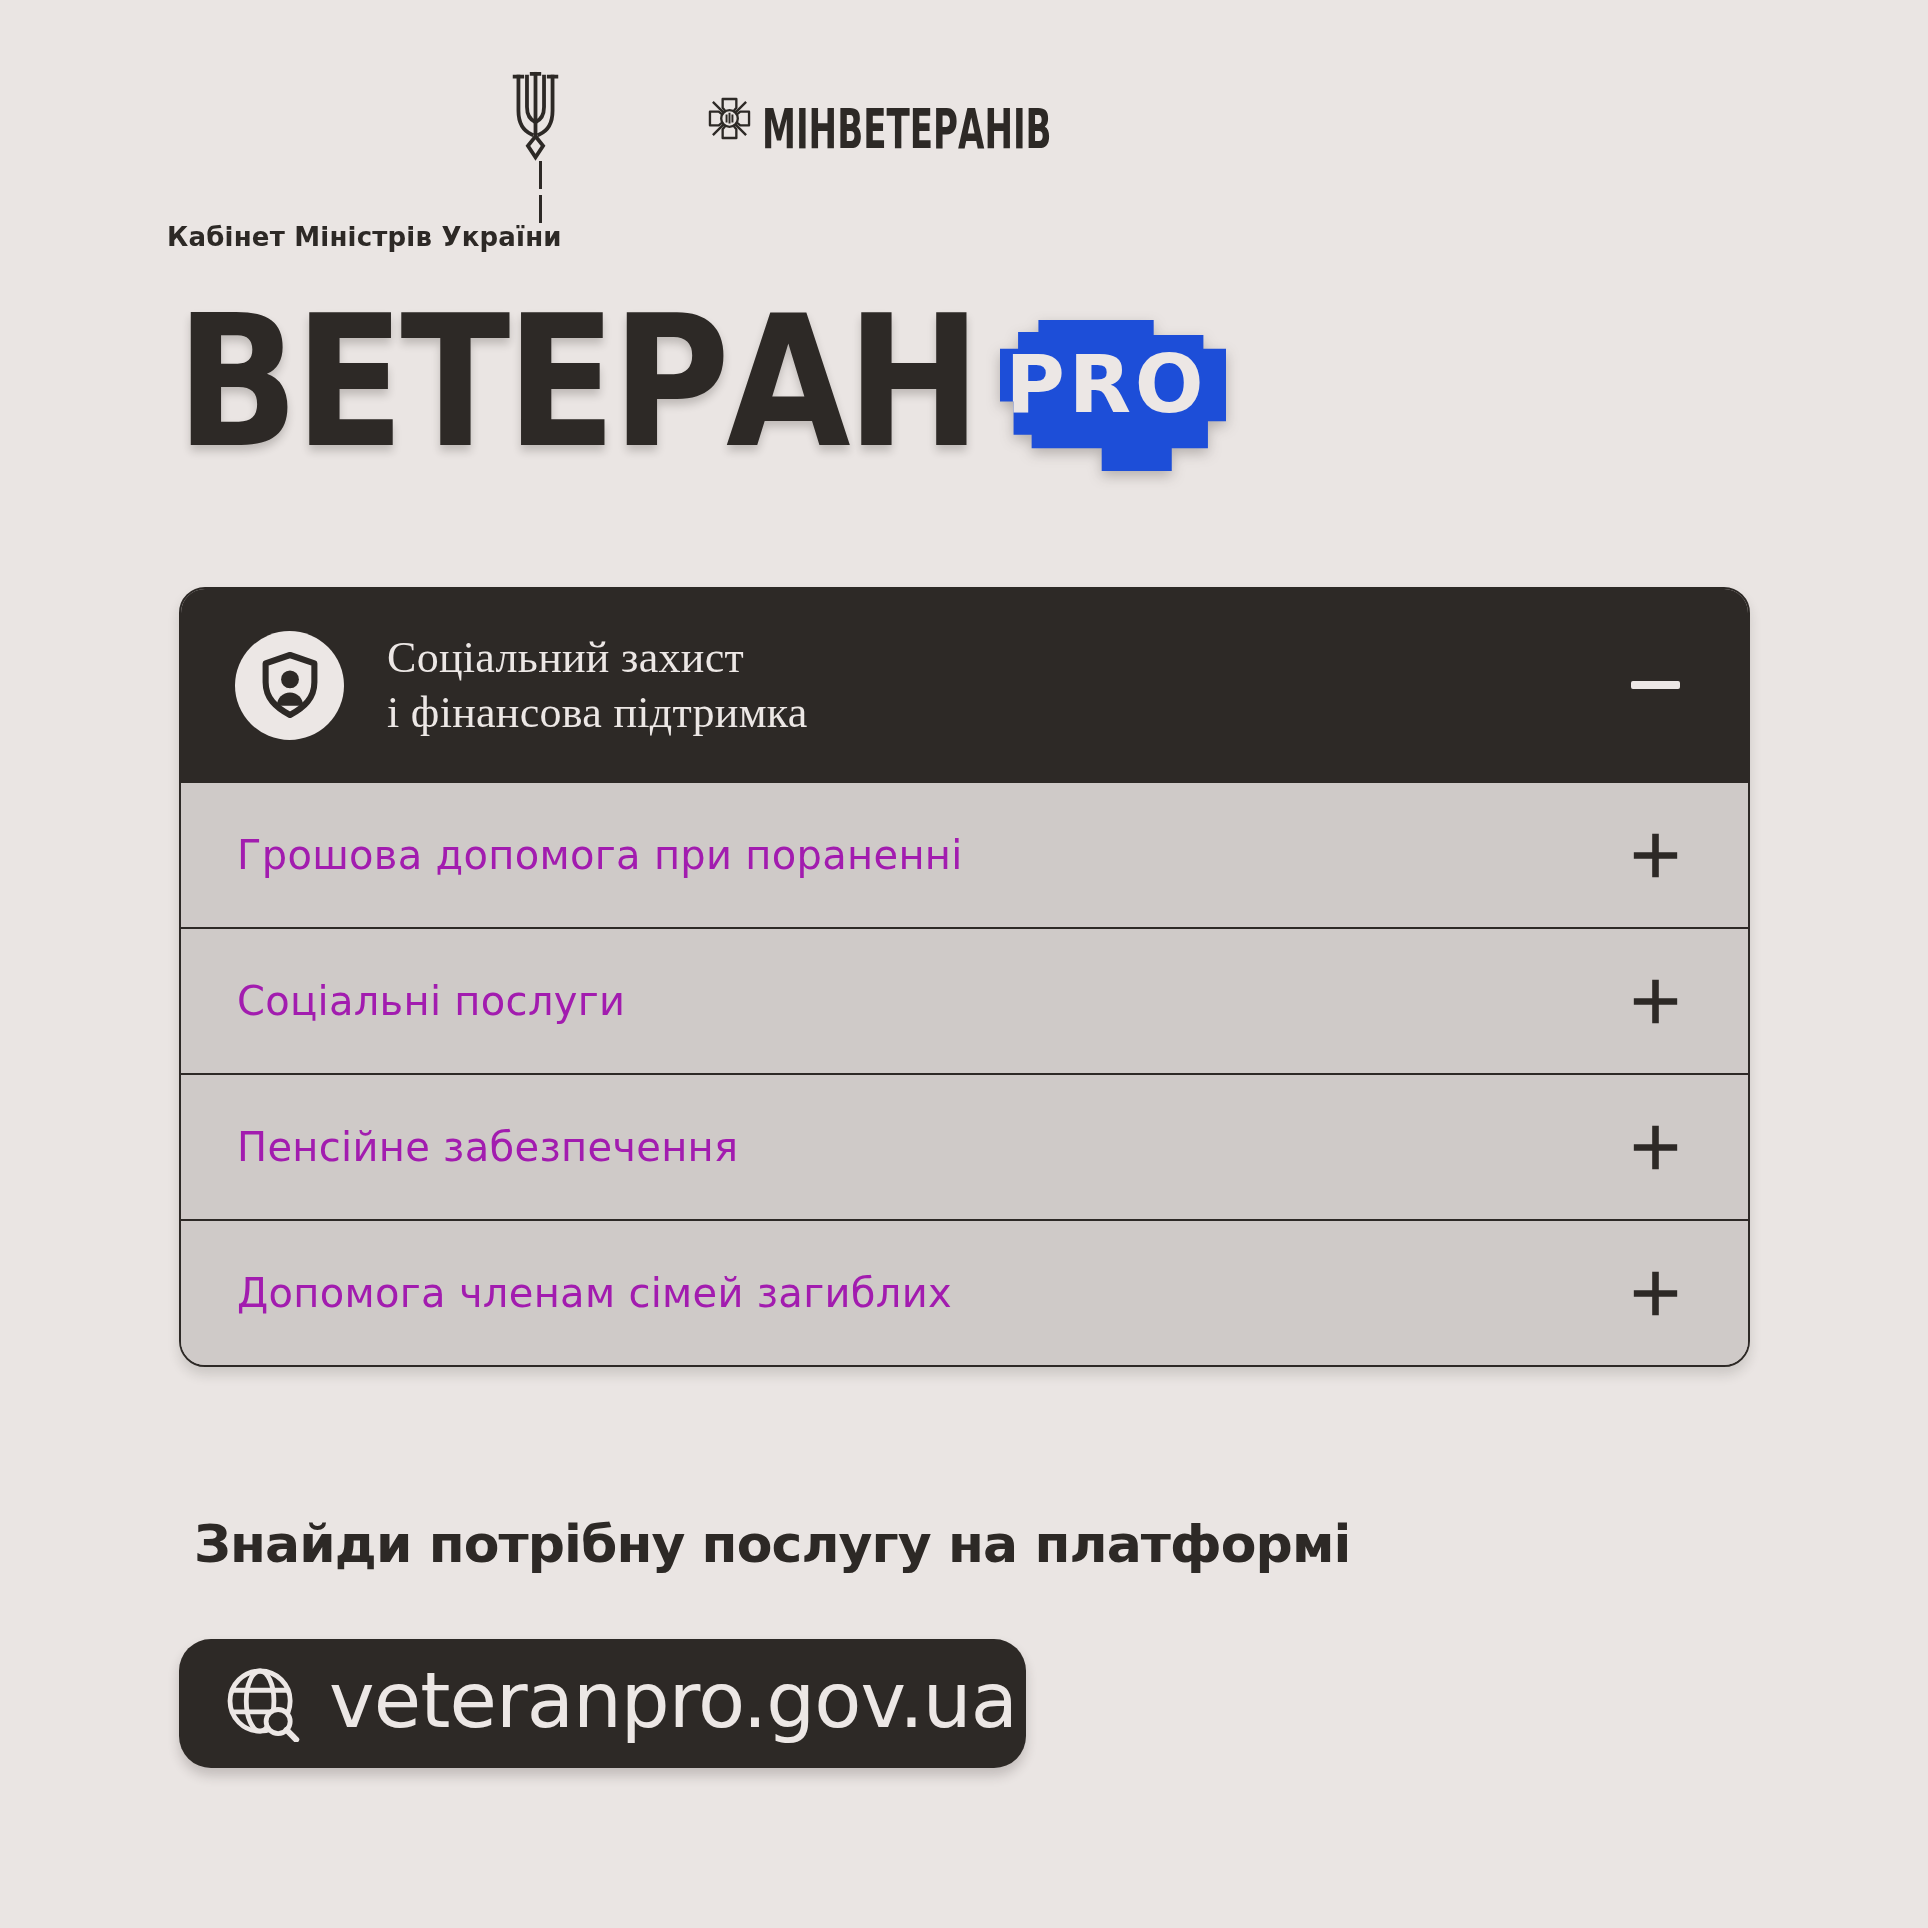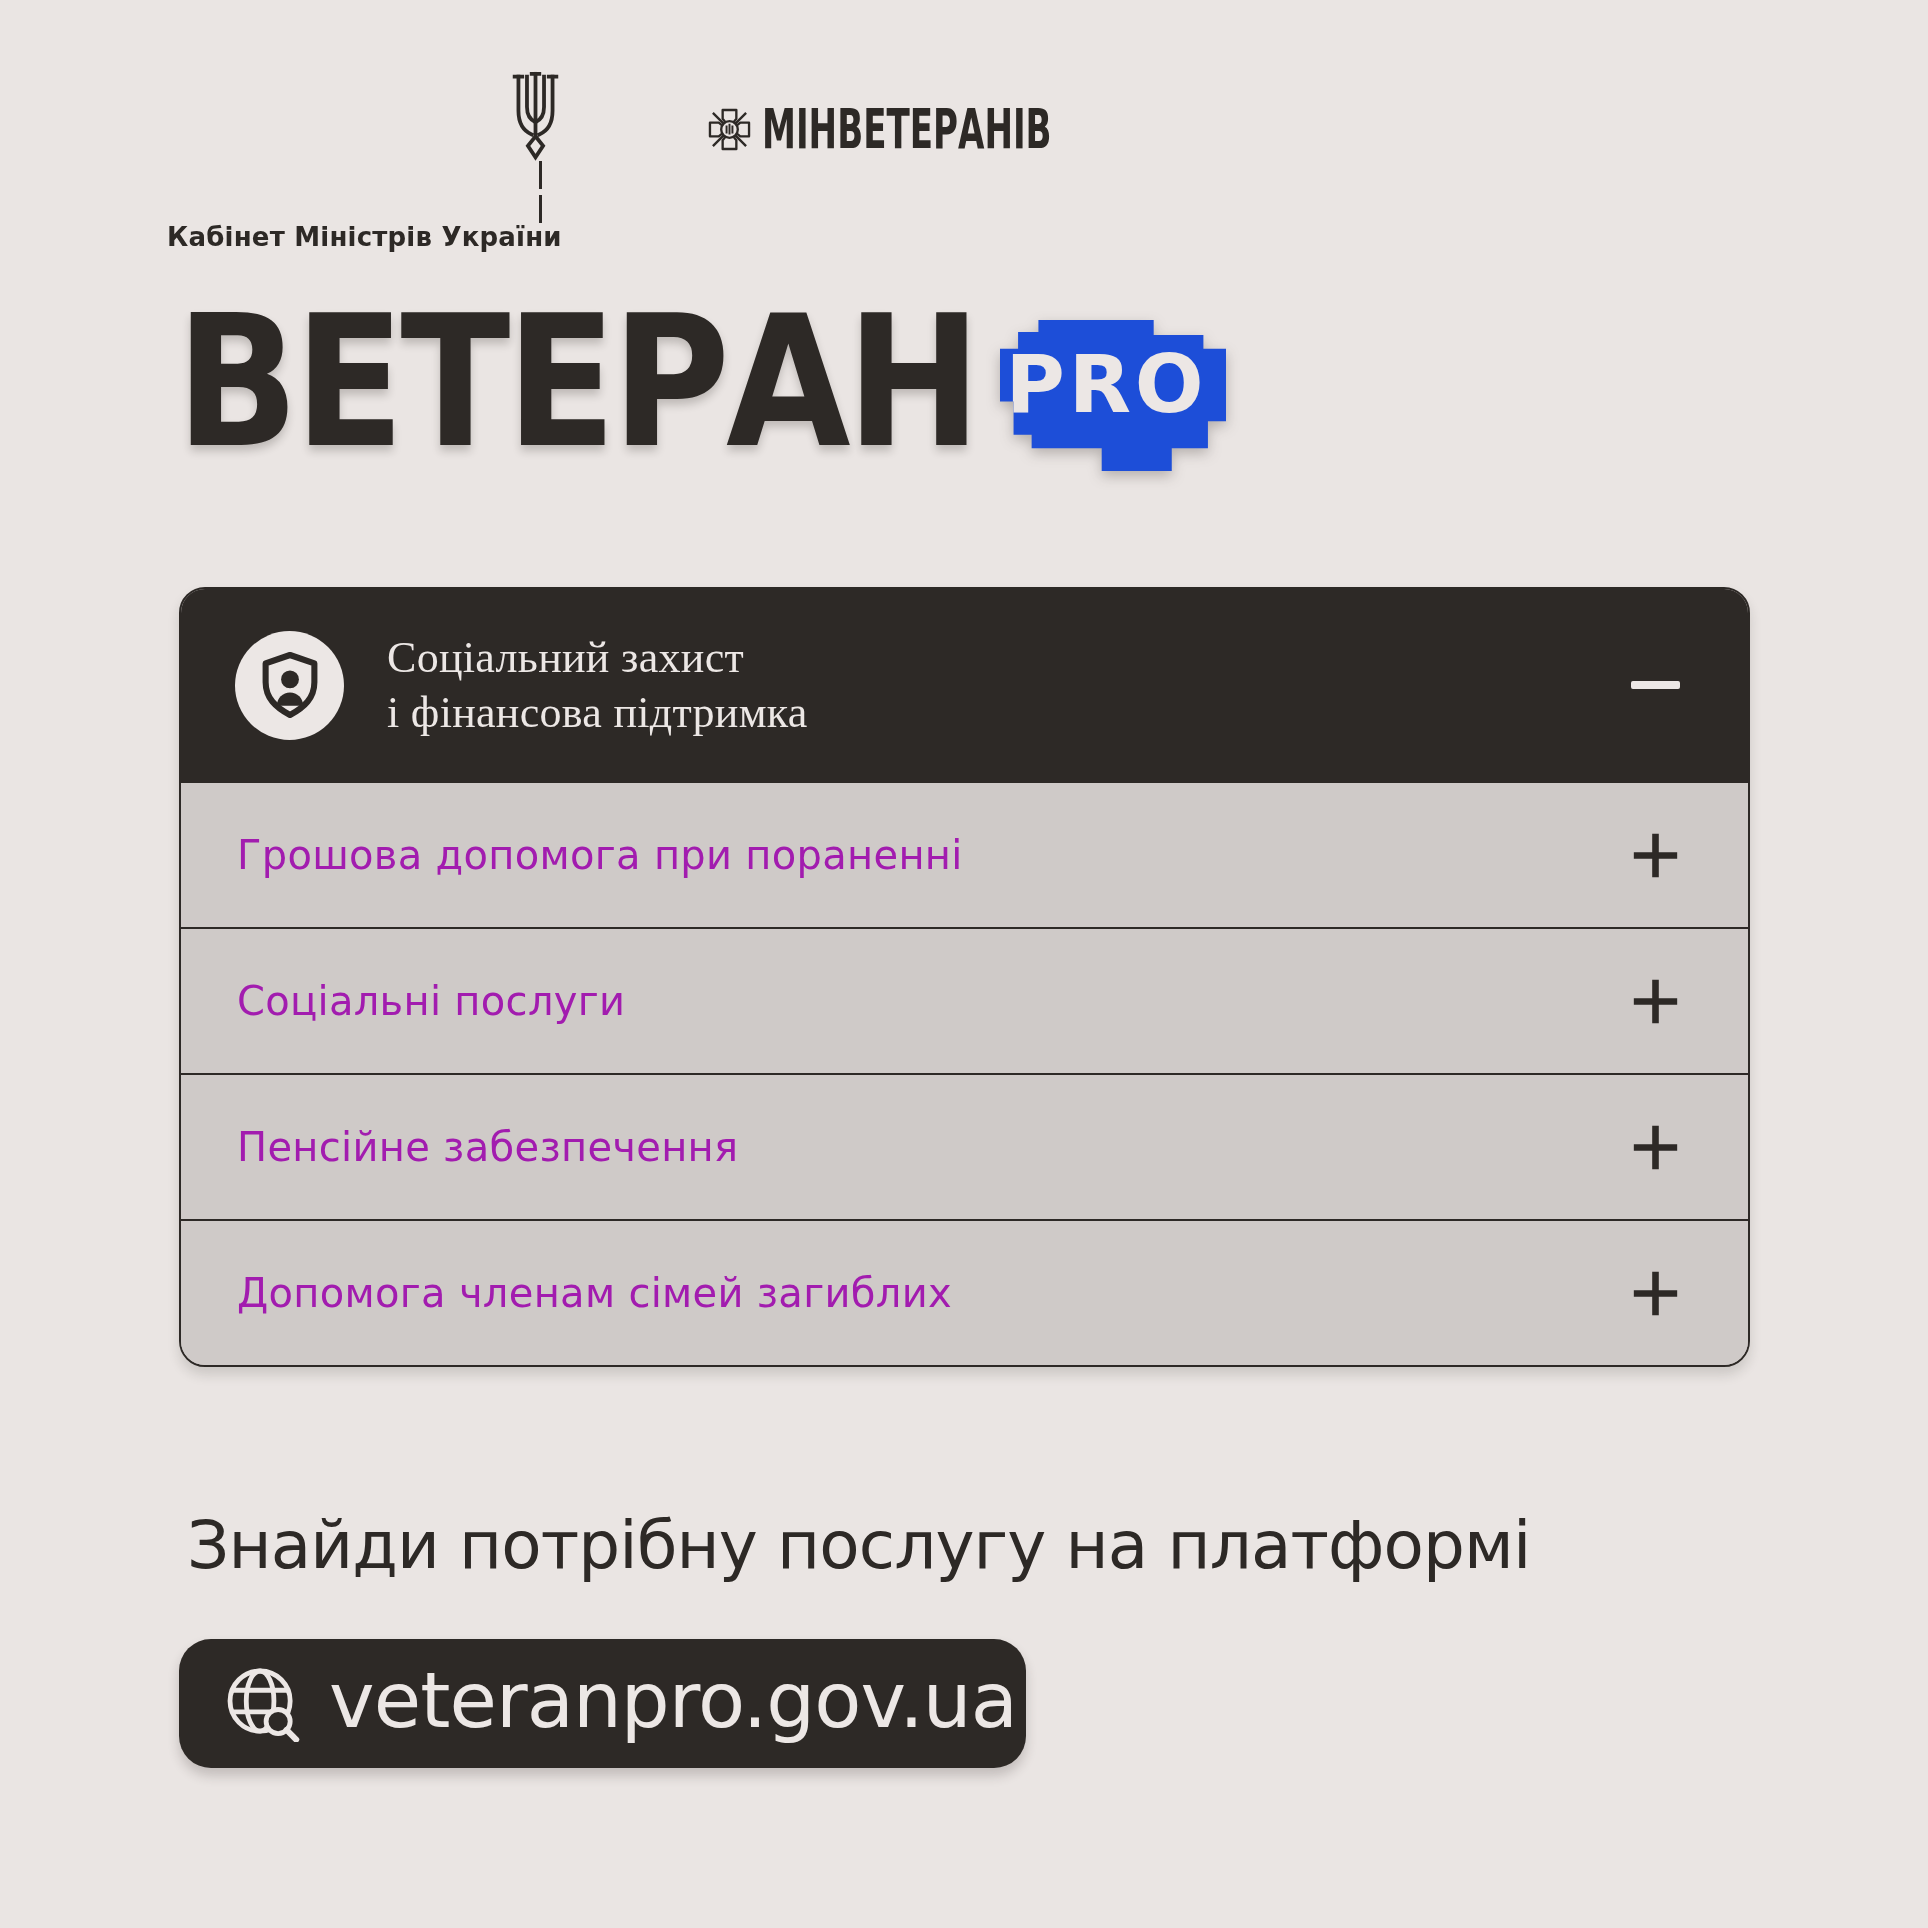--- a/index.html
+++ b/index.html
@@ -9,21 +9,21 @@
     font-family:"DejaVu Sans","Liberation Sans",sans-serif;
     color:#2d2926;
   }
   
   .logos{position:absolute;left:167px;top:71px;display:flex;align-items:flex-start;}
   .cabinet{display:flex;align-items:flex-end;flex-direction:column;}
   .tryzub{width:53px;height:90px;}
   .logo-divider{width:2.8px;height:62px;margin:0 20px 0 19px;display:flex;flex-direction:column;gap:6.6px;}
   .logo-divider i{display:block;width:2.8px;flex:1;background:#2d2926;}
   .cabinet-text{font-size:26px;font-weight:700;line-height:29px;letter-spacing:0.2px;}
-  .ministry{display:flex;align-items:center;margin-left:146px;margin-top:26px;}
+  .ministry{display:flex;align-items:flex-start;margin-left:146px;margin-top:26px;}
   .minv-emblem{width:43px;height:43px;}
   .minv-text{font-size:55px;font-weight:700;letter-spacing:0;transform:scaleX(.62);transform-origin:left center;margin-left:11.3px;white-space:nowrap;}
   
   .title-row{position:absolute;left:176px;top:292px;width:1318px;height:198px;}
   .main-title{
     margin:0;font-size:181px;line-height:181px;font-weight:800;letter-spacing:-4.7px;
     transform:scaleX(.89);transform-origin:left top;white-space:nowrap;
     text-shadow:0 5.6px 8.5px rgba(43,37,34,.22);
   }
   .pro-badge-wrap{position:absolute;left:824px;top:28px;filter:drop-shadow(0 5.6px 6.6px rgba(43,37,34,.28));}
@@ -55,22 +55,22 @@
   .acc-header-text span{display:block;}
   .minus-bar{margin-left:auto;width:49px;height:7.5px;background:#ece7e5;border-radius:1.9px;}
   .acc-row{
     flex:1 1 auto;background:#cfcac8;border-top:2.8px solid #2d2926;
     display:flex;align-items:center;padding:0 68px 0 56px;box-sizing:border-box;
   }
   .acc-row .label{font-size:40px;font-weight:500;letter-spacing:0.3px;color:#a21caf;}
   .plus-icon{margin-left:auto;width:49px;height:49px;flex:0 0 49px;}
   
   .footer-heading{
-    position:absolute;left:179px;top:1499px;margin:8px;
-    font-size:66px;font-weight:400;letter-spacing:-0.9px;white-space:nowrap;
+    position:absolute;left:179px;top:1499px;margin:15px;
+    font-size:52px;font-weight:700;letter-spacing:-0.9px;white-space:nowrap;
   }
   .url-pill{
     position:absolute;left:179px;top:1639px;width:847px;height:129px;
     background:#2d2926;border-radius:32px;display:flex;align-items:center;
     padding:0 0 0 45px;box-sizing:border-box;text-decoration:none;cursor:pointer;
     box-shadow:0 7.5px 11.3px rgba(43,37,34,.2);
     text-align:center;
   }
   .globe{width:77px;height:77px;flex:0 0 77px;}
   .url-text{color:#ece7e5;font-size:77px;font-weight:500;letter-spacing:-0.9px;margin-left:28px;margin-top:-5.6px;white-space:nowrap;}

